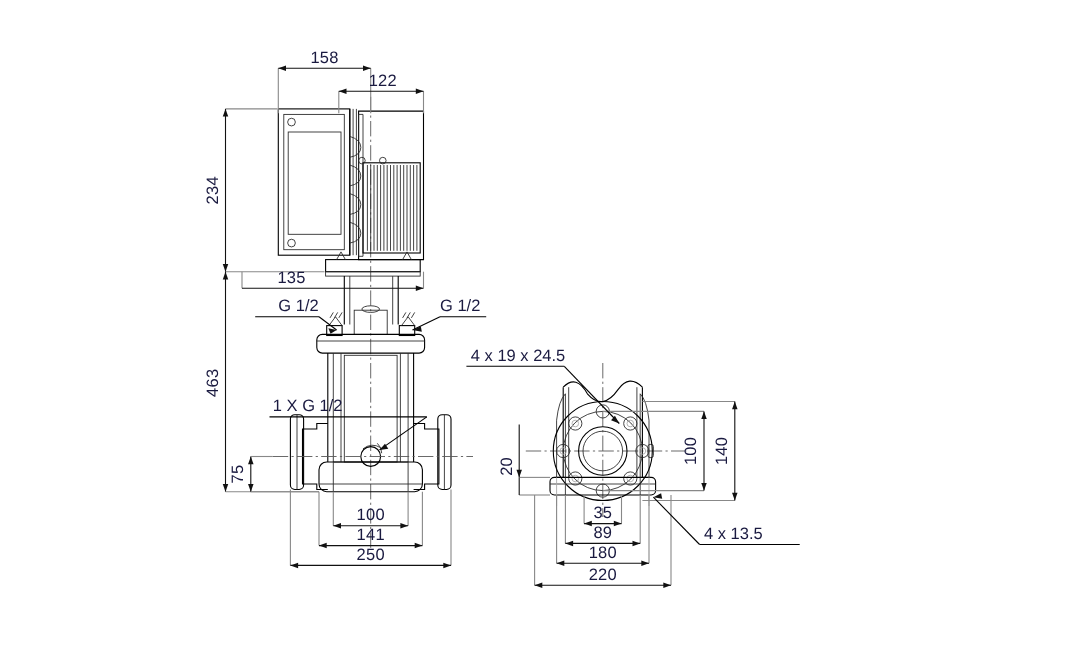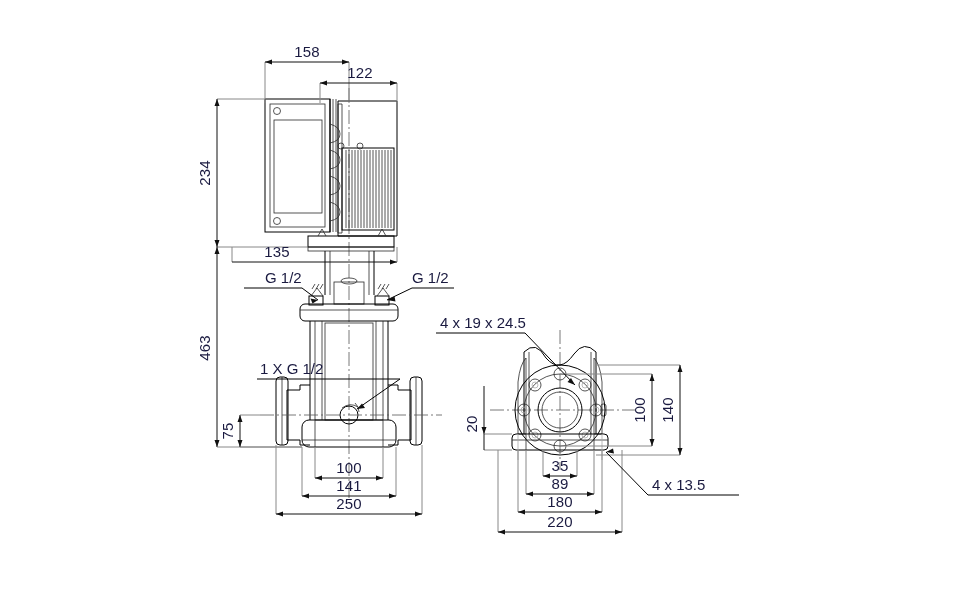--- a/index.html
+++ b/index.html
@@ -1,21 +1,21 @@
 <!DOCTYPE html>
 <html><head>
 <meta charset="utf-8">
 <title>Pump Dimensional Drawing</title>
 <style>
   html,body{margin:0;padding:0;background:#ffffff;}
   body{
     font-family:"Liberation Sans", sans-serif;
     width:976px;height:600px;overflow:hidden;position:relative;
   }
-  #drawing-root{position:absolute;left:12px;top:0;width:833px;height:600px;}
+  #drawing-root{position:absolute;left:0;top:0;width:833px;height:600px;}
   svg{display:block;}
   .dimtext{
     font-family:"Liberation Sans", sans-serif;
     font-size:15px;
     fill:#1a1a40;
     letter-spacing:0.2px;
   }
   .noteText{
     font-family:"Liberation Sans", sans-serif;
     font-size:15px;

